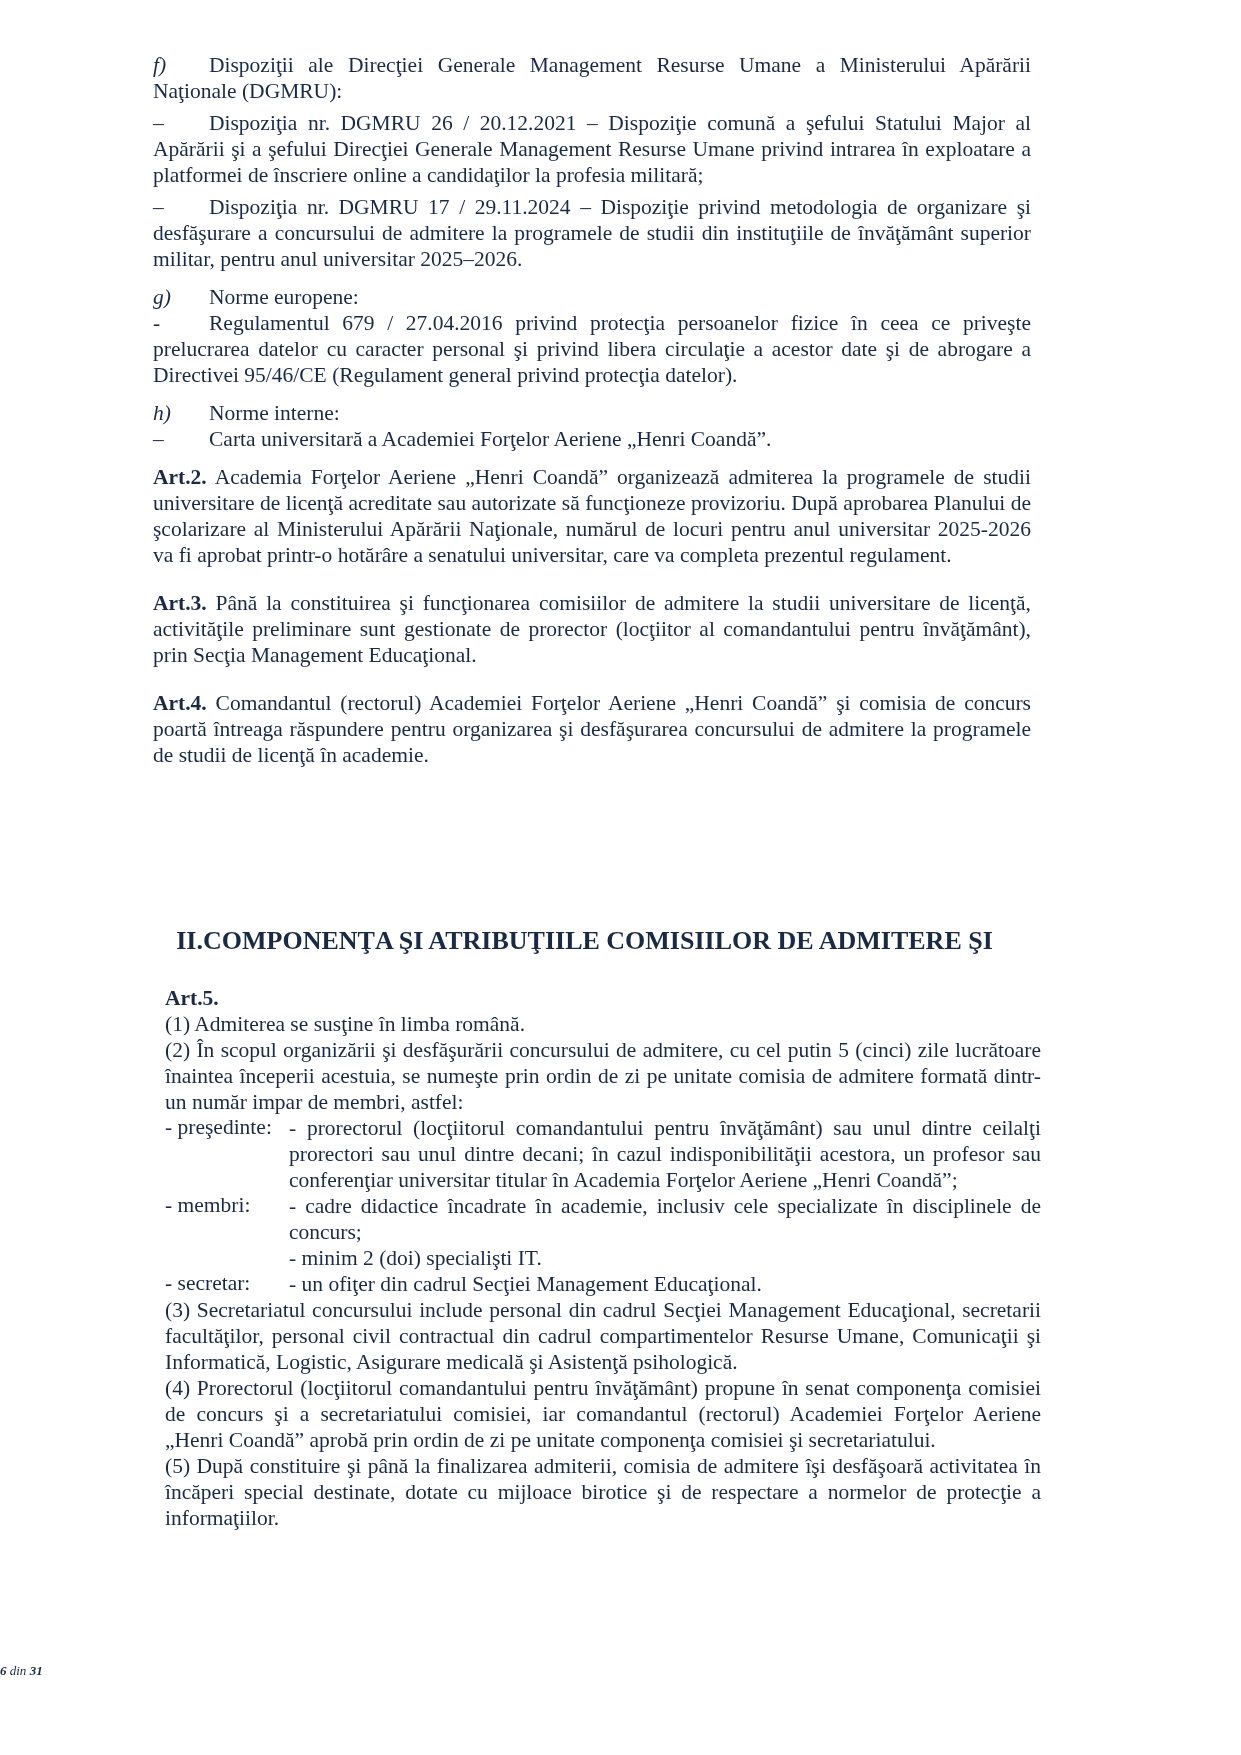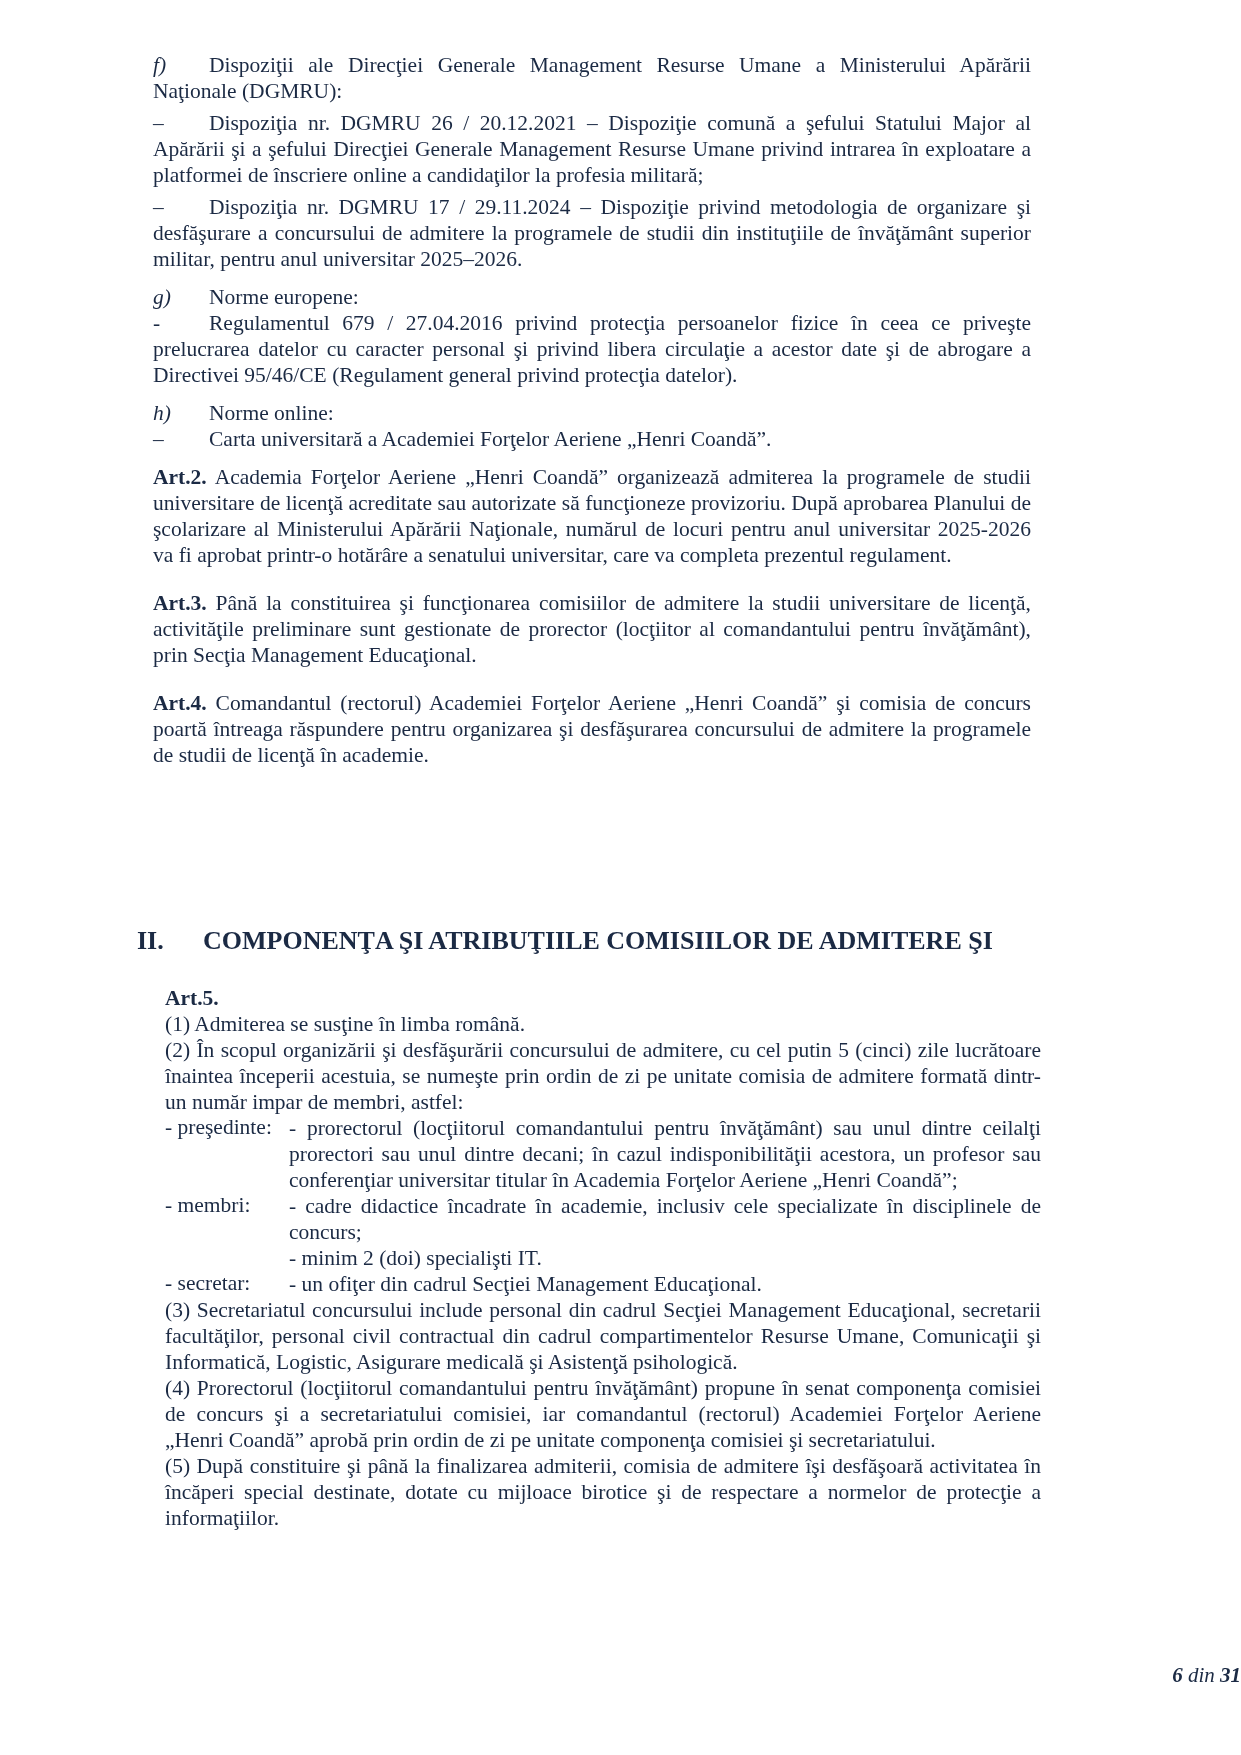--- a/index.html
+++ b/index.html
@@ -7,39 +7,39 @@
     font-family:"Liberation Serif", serif; color:#1b2a44; font-size:21.5px; }
   .page { position:absolute; left:153px; top:52px; width:878px;font-family:Liberation Serif, serif; }
   p { margin:0; line-height:26px; text-align:justify; }
   .it { font-style:italic; }
   .gap6 { margin-top:6px; }
   .gap10 { margin-top:12px; }
   .gap24 { margin-top:22px; }
   b { font-weight:bold; }
   .sec { position:absolute; left:153px; top:925px; width:900px; font-weight:bold; font-size:26px; line-height:31px; color:#1b2a44; }
   .sec .row { display:flex; }
-  .sec .num { width:66px; flex:none; margin-left:-16px; }
+  .sec .num { width:66px; flex:none; margin-left:-16px;text-align:right; }
   .body2 { position:absolute; left:165px; top:985px; width:876px; }
   .tbl { display:flex;font-family:Liberation Serif, serif; }
   .tbl .lab { width:124px; flex:none; }
   .tbl .val { flex:1; }
-  .footer { position:absolute; top:1663px; left:0; width:1241px; text-align:right; font-size:21px; font-style:italic; color:#1b2a44; }
+  .footer { position:absolute; top:1663px; left:0; width:1241px; text-align:left; font-size:13px; font-style:italic; color:#1b2a44; }
 </style>
 </head>
 <body>
 
 <div class="page">
   <p><span class="it" style="display:inline-block;width:56px">f)</span><span>Dispoziţii ale Direcţiei Generale Management Resurse Umane a Ministerului Apărării Naţionale (DGMRU):</span></p>
   <p class="gap6"><span style="display:inline-block;width:56px">–</span><span>Dispoziţia nr. DGMRU 26 / 20.12.2021 – Dispoziţie comună a şefului Statului Major al Apărării şi a şefului Direcţiei Generale Management Resurse Umane privind intrarea în exploatare a platformei de înscriere online a candidaţilor la profesia militară;</span></p>
   <p class="gap6"><span style="display:inline-block;width:56px">–</span><span>Dispoziţia nr. DGMRU 17 / 29.11.2024 – Dispoziţie privind metodologia de organizare şi desfăşurare a concursului de admitere la programele de studii din instituţiile de învăţământ superior militar, pentru anul universitar 2025–2026.</span></p>
 
   <p class="gap10"><span class="it" style="display:inline-block;width:56px">g)</span><span>Norme europene:</span></p>
   <p><span style="display:inline-block;width:56px">-</span><span>Regulamentul 679 / 27.04.2016 privind protecţia persoanelor fizice în ceea ce priveşte prelucrarea datelor cu caracter personal şi privind libera circulaţie a acestor date şi de abrogare a Directivei 95/46/CE (Regulament general privind protecţia datelor).</span></p>
 
-  <p class="gap10"><span class="it" style="display:inline-block;width:56px">h)</span><span>Norme online:</span></p>
+  <p class="gap10"><span class="it" style="display:inline-block;width:56px">h)</span><span>Norme interne:</span></p>
   <p><span style="display:inline-block;width:56px">–</span><span>Carta universitară a Academiei Forţelor Aeriene „Henri Coandă”.</span></p>
 
   <p class="gap10"><b>Art.2.</b><span> Academia Forţelor Aeriene „Henri Coandă” organizează admiterea la programele de studii universitare de licenţă acreditate sau autorizate să funcţioneze provizoriu. După aprobarea Planului de şcolarizare al Ministerului Apărării Naţionale, numărul de locuri pentru anul universitar 2025-2026 va fi aprobat printr-o hotărâre a senatului universitar, care va completa prezentul regulament.</span></p>
   <p class="gap24"><b>Art.3.</b><span> Până la constituirea şi funcţionarea comisiilor de admitere la studii universitare de licenţă, activităţile preliminare sunt gestionate de prorector (locţiitor al comandantului pentru învăţământ), prin Secţia Management Educaţional.</span></p>
   <p class="gap24"><b>Art.4.</b><span> Comandantul (rectorul) Academiei Forţelor Aeriene „Henri Coandă” şi comisia de concurs poartă întreaga răspundere pentru organizarea şi desfăşurarea concursului de admitere la programele de studii de licenţă în academie.</span></p>
 </div>
 
 <div class="sec">
   <div class="row">
       <span class="num">II.</span>

